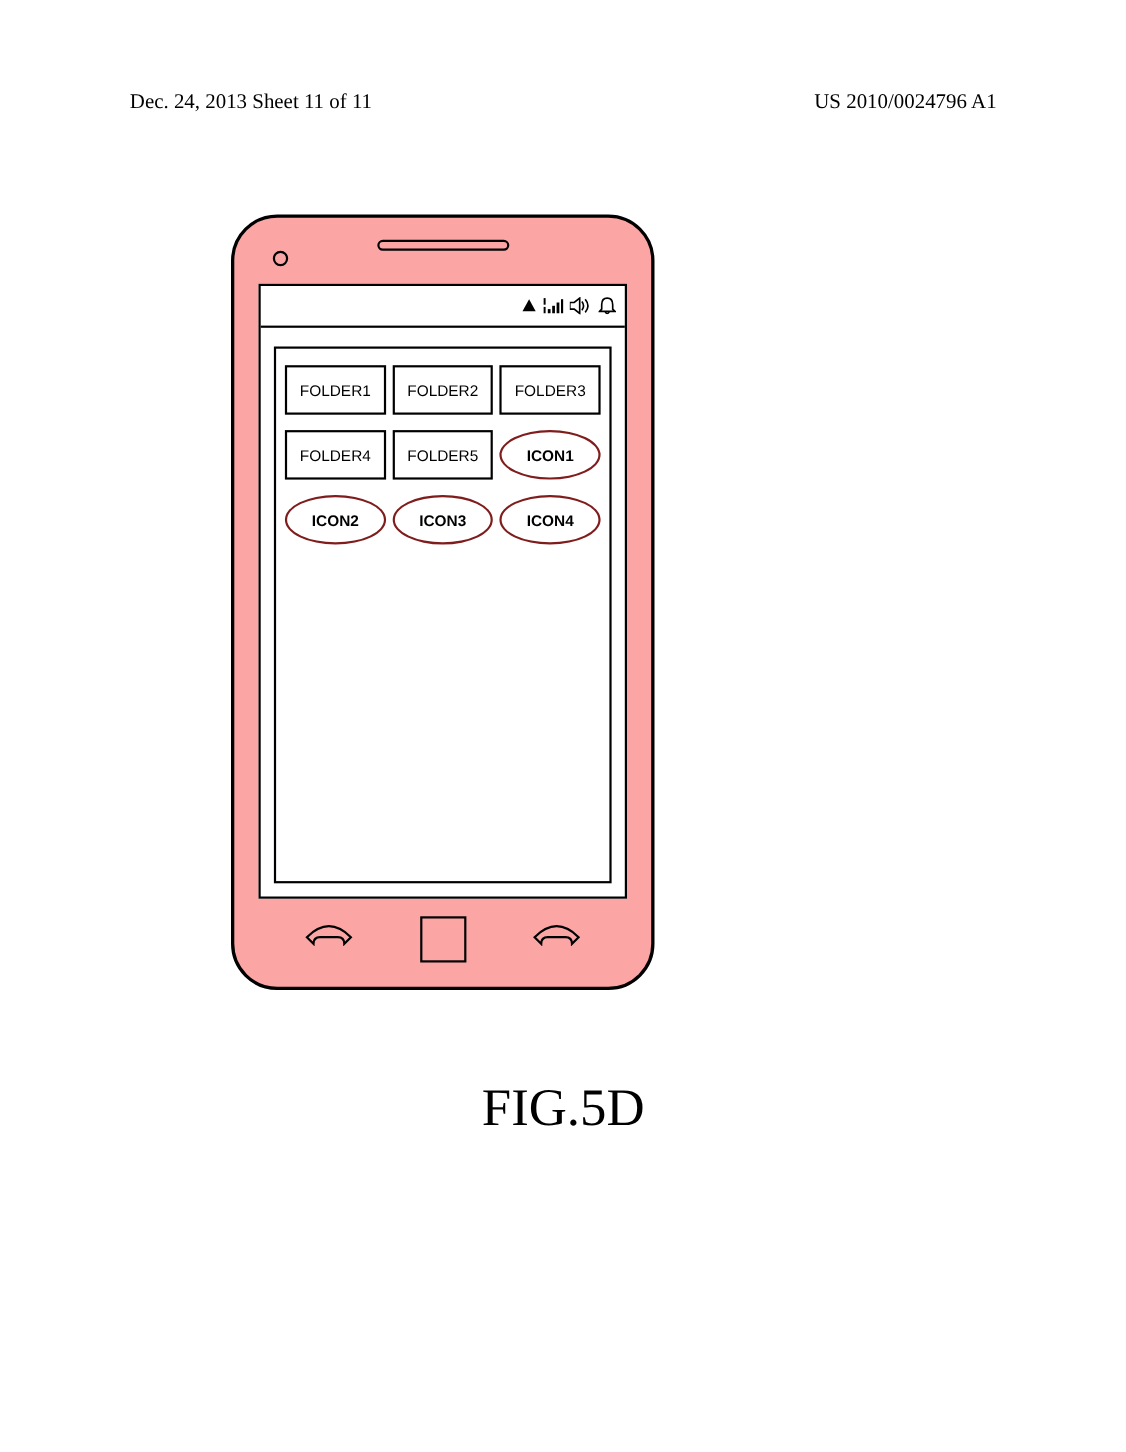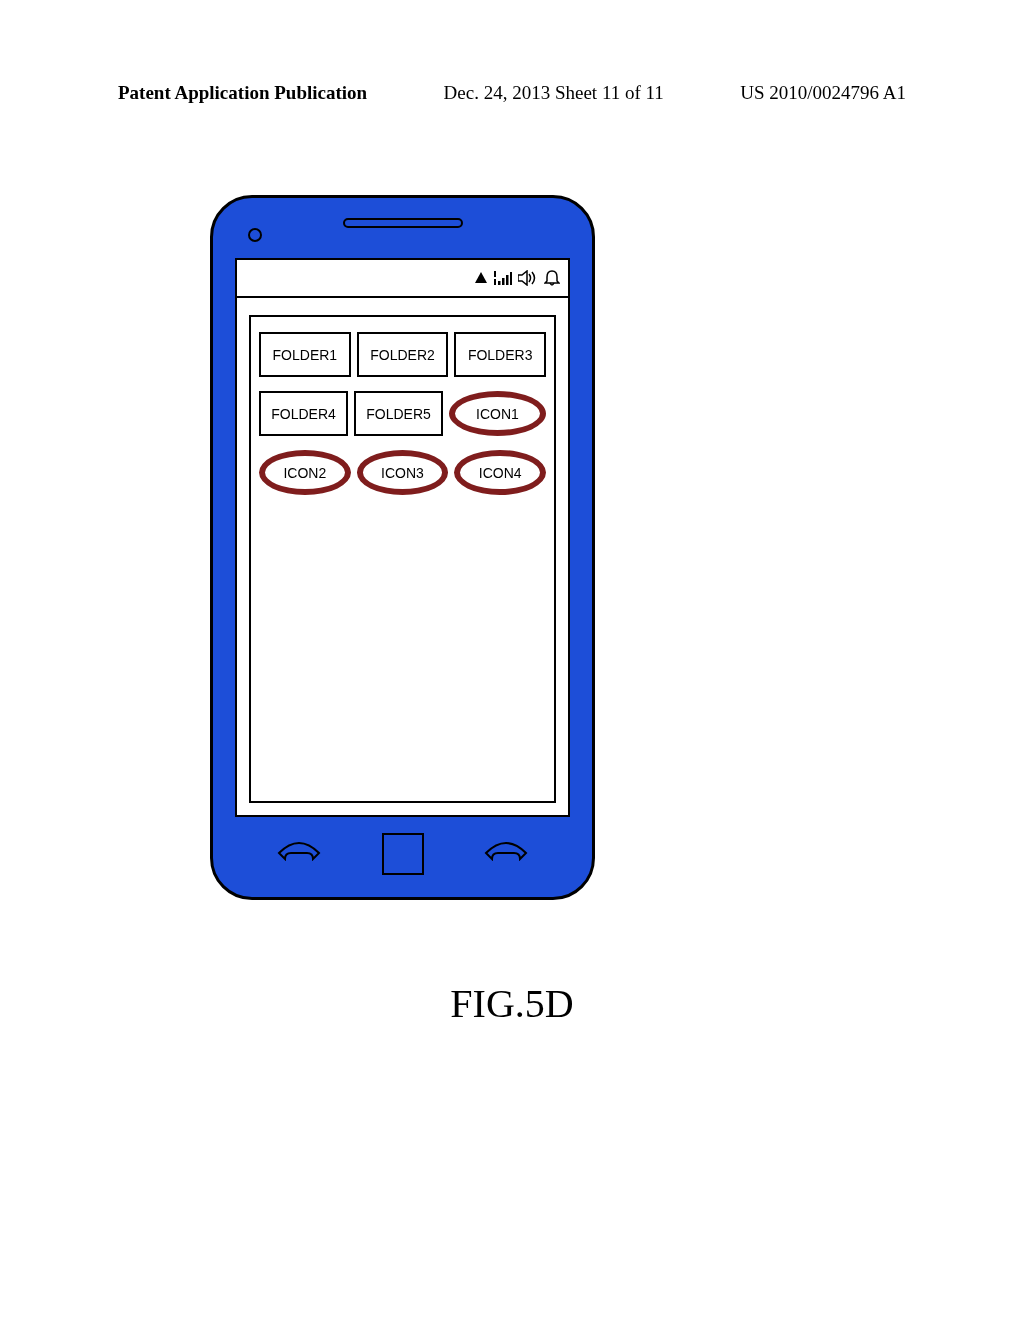--- a/index.html
+++ b/index.html
@@ -25,21 +25,21 @@
     .header-center { }
     .header-right { }
     .phone-container {
       position: absolute;
       top: 195px;
       left: 210px;
       width: 385px;
       height: 705px;
       border: 3px solid #000;
       border-radius: 42px;
-      background: #1d4ed8;
+      background: #fca5a5;
     }
     .camera {
       position: absolute;
       top: 30px;
       left: 35px;
       width: 14px;
       height: 14px;
       border: 2px solid #000;
       border-radius: 50%;
     }
@@ -90,27 +90,28 @@
       flex: 1;
       border: 2px solid #000;
       display: flex;
       align-items: center;
       justify-content: center;
       font-size: 14px;
       font-family: Arial, sans-serif;
     }
     .icon-ellipse {
       flex: 1;
-      border: 6px solid #7f1d1d;
+      border: 2px solid #7f1d1d;
       border-radius: 50%;
       display: flex;
       align-items: center;
       justify-content: center;
       font-size: 14px;
       font-family: Arial, sans-serif;
+      font-weight: bold;
     }
     .empty-cell {
       flex: 1;
     }
     .home-button {
       position: absolute;
       bottom: 22px;
       left: 50%;
       transform: translateX(-50%);
       width: 42px;
@@ -126,28 +127,27 @@
       position: absolute;
       bottom: 32px;
       right: 64px;
     }
     .figure-label {
       position: absolute;
       top: 980px;
       left: 50%;
       transform: translateX(-50%);
       font-family: "Times New Roman", serif;
-      font-size: 40px;
+      font-size: 48px;
     }
   </style>
 </head>
 <body>
 
 <div class="header">
-  <span class="header-left">Patent Application Publication</span>
   <span class="header-center">Dec. 24, 2013  Sheet 11 of 11</span>
   <span class="header-right">US 2010/0024796 A1</span>
 </div>
 
 <div class="phone-container">
   <div class="camera"></div>
   <div class="earpiece"></div>
 
   <div class="screen">
     <div class="status-bar">

